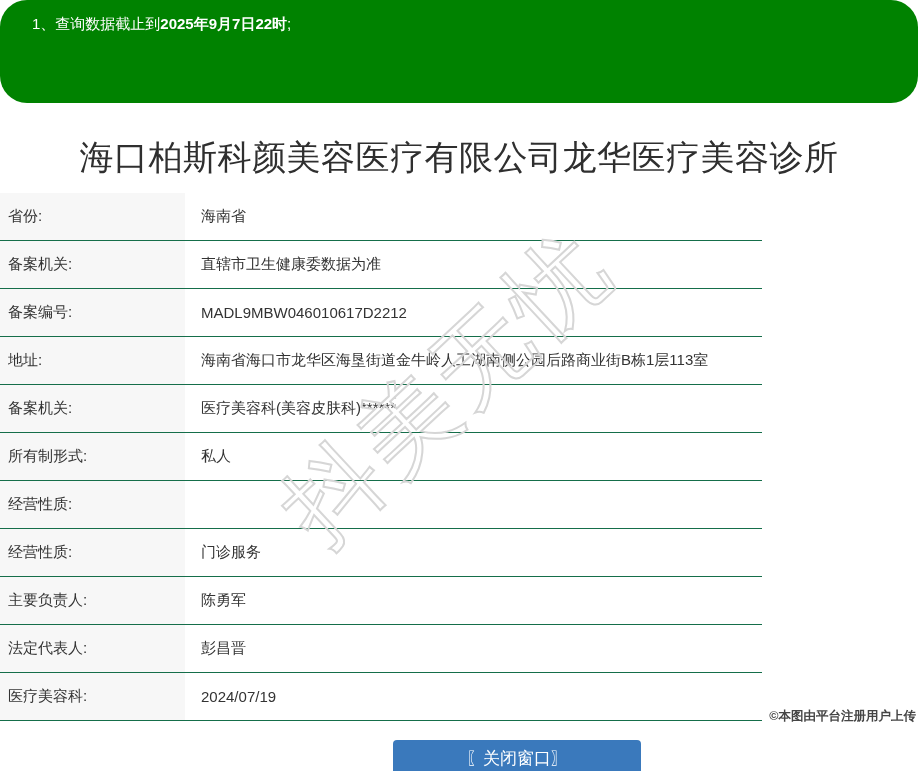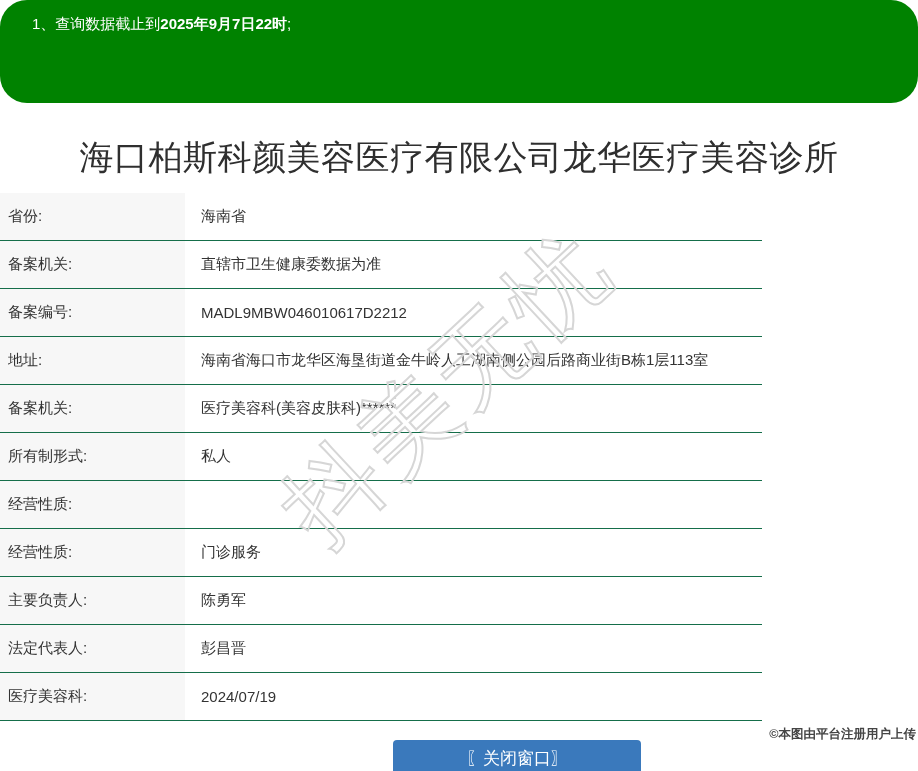--- a/index.html
+++ b/index.html
@@ -66,21 +66,21 @@
   .close-button{
     position:absolute;left:393px;top:740px;width:248px;height:38px;
     background:var(--button-blue);color:#ffffff;
     border:none;border-radius:4px;
     font-size:17px;line-height:34px;text-align:center;
     font-family:"Liberation Sans","DejaVu Sans",sans-serif;
     cursor:pointer;z-index:6;
   }
   
   .copyright-note{
-    position:absolute;right:2px;top:726px;z-index:7;
+    position:absolute;right:2px;top:708px;z-index:7;
     font-size:12.5px;font-weight:bold;color:#454545;
     text-shadow:-1px -1px 0 #fff,1px -1px 0 #fff,-1px 1px 0 #fff,1px 1px 0 #fff;
   }
 </style>
 </head>
 <body>
 
 <div class="banner" id="banner">
   <div class="notice-line"><span class="n-prefix">1、</span><span class="n-before">查询数据截止到</span><b class="n-bold">2025年9月7日22时</b><span class="n-after">;</span></div>
 

